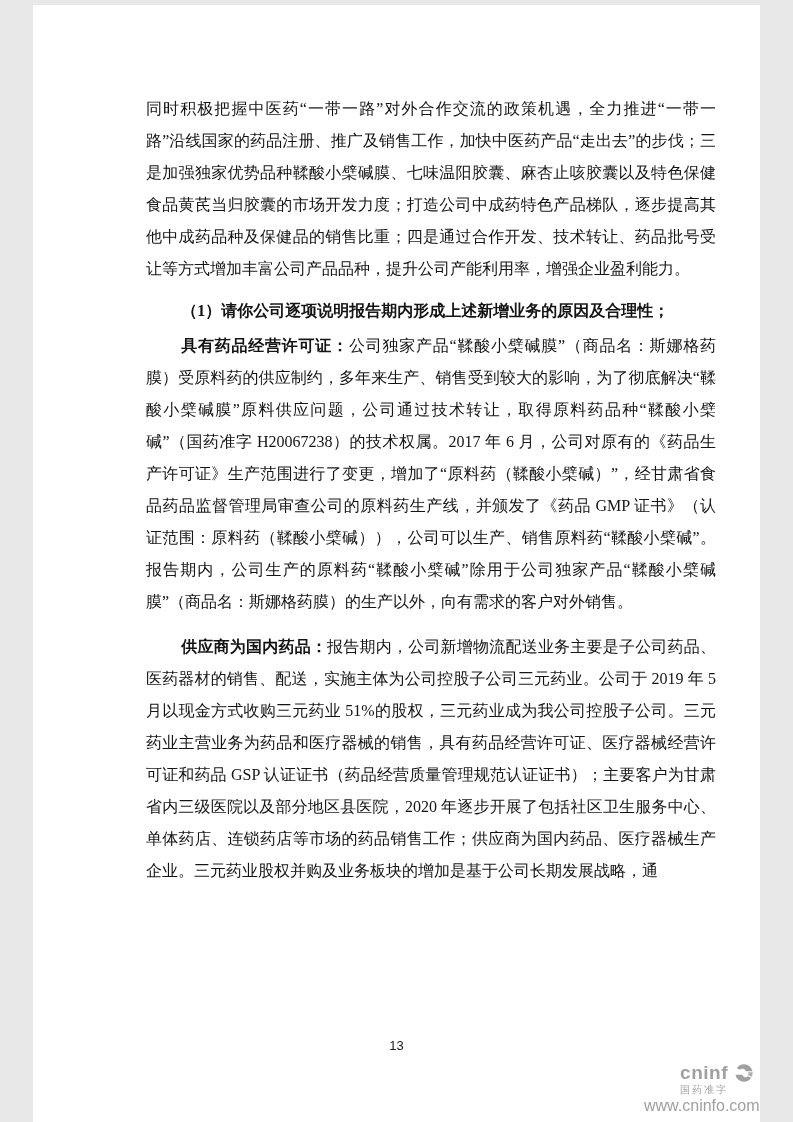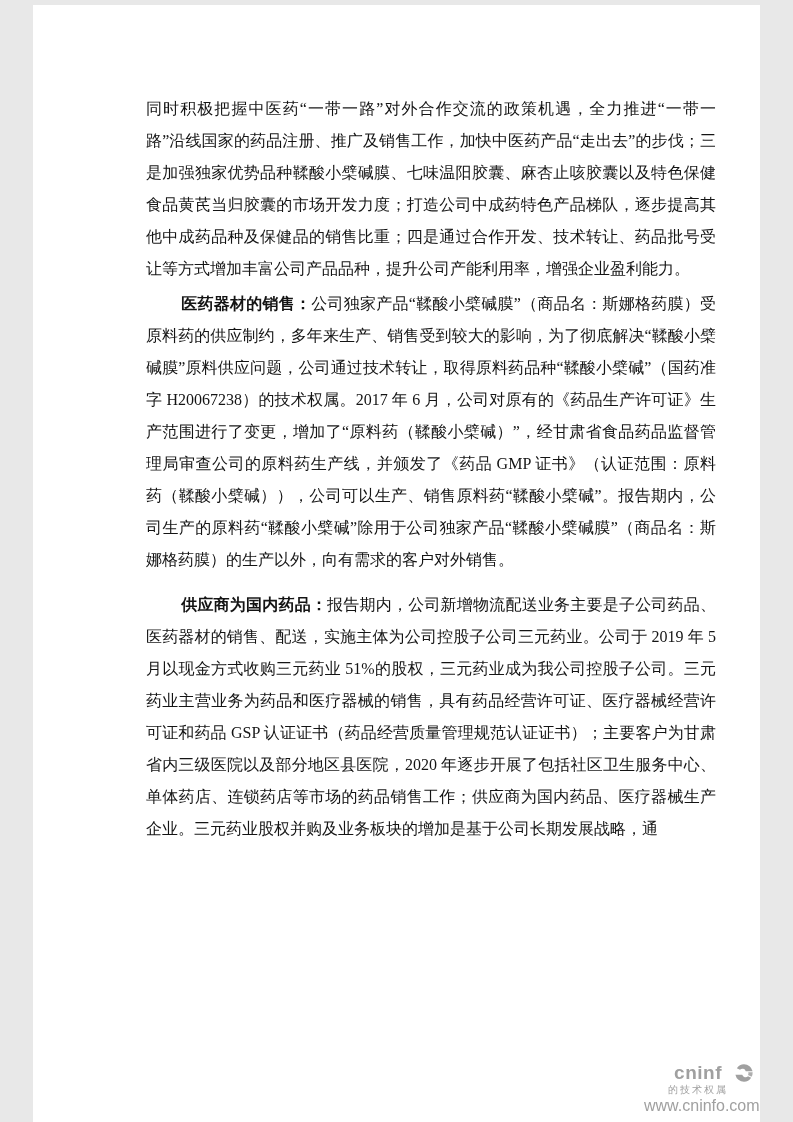--- a/index.html
+++ b/index.html
@@ -24,53 +24,55 @@
   .gap-xl{margin-top:13px !important;}
   .page-number{
     position:absolute;left:0;right:0;top:1033px;text-align:center;
     font-size:13px;color:#1a1a1a;font-family:"Liberation Sans","DejaVu Sans",sans-serif;
   }
   .logo{
     position:absolute;right:6px;bottom:12px;width:110px;
     color:#a0a0a0;font-family:"Liberation Sans","DejaVu Sans",sans-serif;
     text-align:right;line-height:1.1;
   }
-  .logo-row{display:flex;align-items:center;justify-content:flex-end;gap:12px;}
+  .logo-row{display:flex;align-items:center;justify-content:flex-end;gap:6px;}
   .logo-brand{font-size:19px;font-weight:700;letter-spacing:0.5px;}
   .logo-icon{width:20px;height:20px;display:inline-block;}
   .logo-cn{font-size:10px;letter-spacing:2px;padding-right:26px;margin-top:1px;}
   .logo-url{font-size:16px;margin-top:2px;padding-right:2px;}
 </style>
 </head>
 <body>
 
 <div class="page">
 
   <main class="content">
 
     <p class="indent-none">同时积极把握中医药“一带一路”对外合作交流的政策机遇，全力推进“一带一路”沿线国家的药品注册、推广及销售工作，加快中医药产品“走出去”的步伐；三是加强独家优势品种鞣酸小檗碱膜、七味温阳胶囊、麻杏止咳胶囊以及特色保健食品黄芪当归胶囊的市场开发力度；打造公司中成药特色产品梯队，逐步提高其他中成药品种及保健品的销售比重；四是通过合作开发、技术转让、药品批号受让等方式增加丰富公司产品品种，提升公司产能利用率，增强企业盈利能力。</p>
 
 
+    <p class="bold indent gap-lg">（1）请你公司逐项说明报告期内形成上述新增业务的原因及合理性；</p>
 
 
-    <p class="indent gap-sm"><span class="bold">医药器材的销售：</span><span>公司独家产品“鞣酸小檗碱膜”（商品名：斯娜格药膜）受原料药的供应制约，多年来生产、销售受到较大的影响，为了彻底解决“鞣酸小檗碱膜”原料供应问题，公司通过技术转让，取得原料药品种“鞣酸小檗碱”（国药准字 H20067238）的技术权属。2017 年 6 月，公司对原有的《药品生产许可证》生产范围进行了变更，增加了“原料药（鞣酸小檗碱）”，经甘肃省食品药品监督管理局审查公司的原料药生产线，并颁发了《药品 GMP 证书》（认证范围：原料药（鞣酸小檗碱）），公司可以生产、销售原料药“鞣酸小檗碱”。报告期内，公司生产的原料药“鞣酸小檗碱”除用于公司独家产品“鞣酸小檗碱膜”（商品名：斯娜格药膜）的生产以外，向有需求的客户对外销售。</span></p>
+    <p class="indent gap-sm"><span class="bold">具有药品经营许可证：</span><span>公司独家产品“鞣酸小檗碱膜”（商品名：斯娜格药膜）受原料药的供应制约，多年来生产、销售受到较大的影响，为了彻底解决“鞣酸小檗碱膜”原料供应问题，公司通过技术转让，取得原料药品种“鞣酸小檗碱”（国药准字 H20067238）的技术权属。2017 年 6 月，公司对原有的《药品生产许可证》生产范围进行了变更，增加了“原料药（鞣酸小檗碱）”，经甘肃省食品药品监督管理局审查公司的原料药生产线，并颁发了《药品 GMP 证书》（认证范围：原料药（鞣酸小檗碱）），公司可以生产、销售原料药“鞣酸小檗碱”。报告期内，公司生产的原料药“鞣酸小檗碱”除用于公司独家产品“鞣酸小檗碱膜”（商品名：斯娜格药膜）的生产以外，向有需求的客户对外销售。</span></p>
 
     <p class="indent gap-xl"><span class="bold">供应商为国内药品：</span><span>报告期内，公司新增物流配送业务主要是子公司药品、医药器材的销售、配送，实施主体为公司控股子公司三元药业。公司于 2019 年 5 月以现金方式收购三元药业 51%的股权，三元药业成为我公司控股子公司。三元药业主营业务为药品和医疗器械的销售，具有药品经营许可证、医疗器械经营许可证和药品 GSP 认证证书（药品经营质量管理规范认证证书）；主要客户为甘肃省内三级医院以及部分地区县医院，2020 年逐步开展了包括社区卫生服务中心、单体药店、连锁药店等市场的药品销售工作；供应商为国内药品、医疗器械生产企业。三元药业股权并购及业务板块的增加是基于公司长期发展战略，通</span></p>
 
   </main>
 
+  <div class="page-number">13</div>
 
   <div class="logo">
     <div class="logo-row">
       <span class="logo-brand">cninf</span>
       <span class="logo-icon">
         <svg viewBox="0 0 24 24" width="20" height="20" aria-hidden="true">
           <path fill="#a0a0a0" d="M12 1.5a10.5 10.5 0 0 1 10.3 8.4l-8.2-.1a4.2 4.2 0 0 0-6.9-1.8L3.4 6.2A10.5 10.5 0 0 1 12 1.5z"></path>
           <path fill="#a0a0a0" d="M12 22.5A10.5 10.5 0 0 1 1.7 14.1l8.2.1a4.2 4.2 0 0 0 6.9 1.8l3.8 1.8A10.5 10.5 0 0 1 12 22.5z"></path>
           <path fill="#a0a0a0" d="M22.4 11.2a10.5 10.5 0 0 1-1.3 5.4l-4.3-2.1a4.2 4.2 0 0 0 .3-3.4z" opacity="0.85"></path>
         </svg>
       </span>
     </div>
-    <div class="logo-cn">的技术权属</div>
+    <div class="logo-cn">国药准字</div>
     <div class="logo-url">www.cninfo.com.cn</div>
   </div>
 
 </div>
 
 </body></html>

